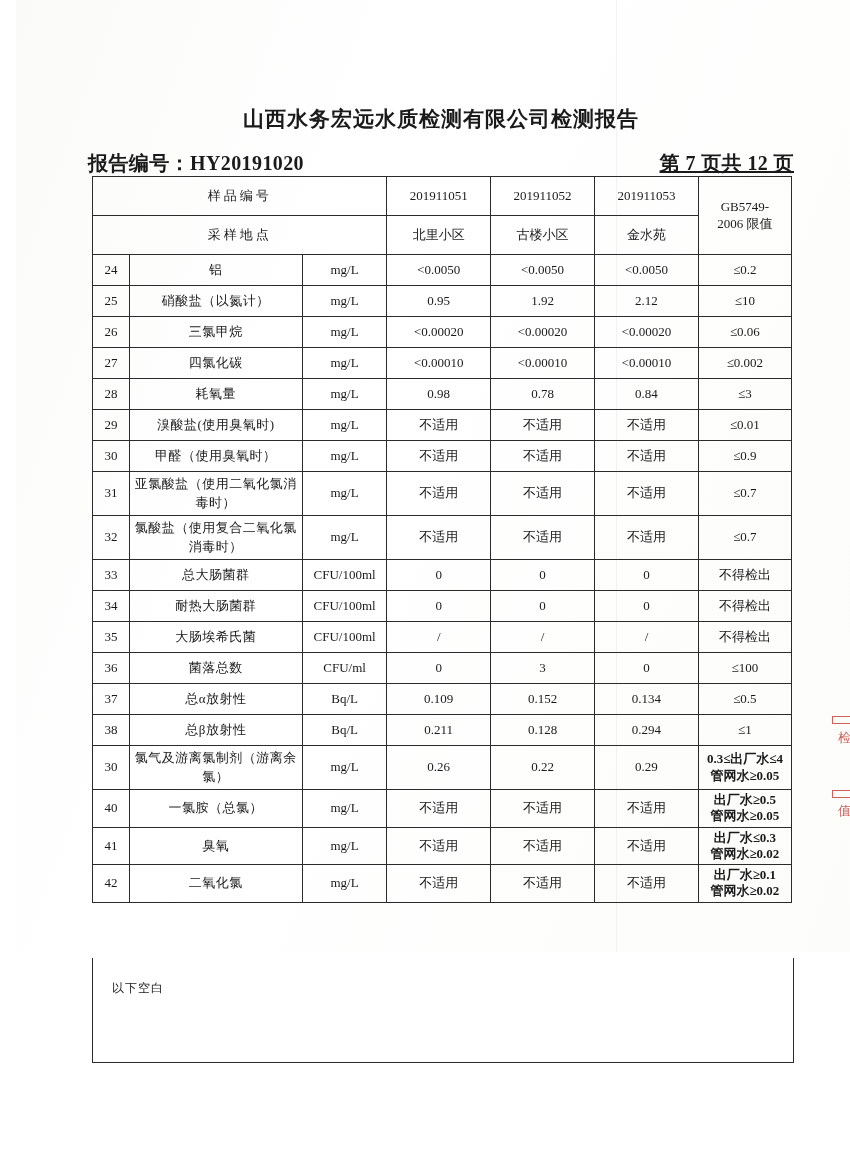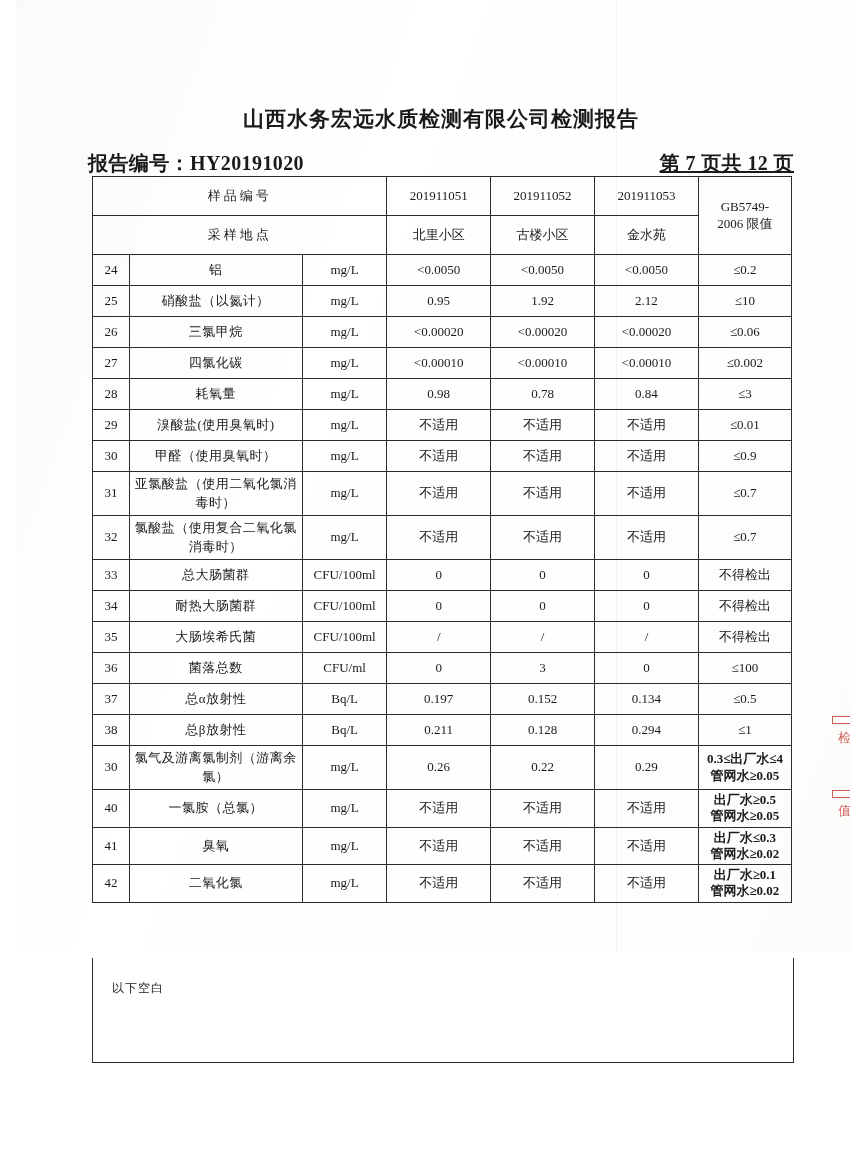--- a/index.html
+++ b/index.html
@@ -285,21 +285,21 @@
         <td>CFU/ml</td>
         <td class="num-cell">0</td>
         <td class="num-cell">3</td>
         <td class="num-cell">0</td>
         <td>≤100</td>
       </tr>
       <tr class="row-std">
         <td>37</td>
         <td class="item-cell">总α放射性</td>
         <td>Bq/L</td>
-        <td class="num-cell">0.197</td>
+        <td class="num-cell">0.109</td>
         <td class="num-cell">0.152</td>
         <td class="num-cell">0.134</td>
         <td>≤0.5</td>
       </tr>
       <tr class="row-std">
         <td>38</td>
         <td class="item-cell">总β放射性</td>
         <td>Bq/L</td>
         <td class="num-cell">0.211</td>
         <td class="num-cell">0.128</td>

